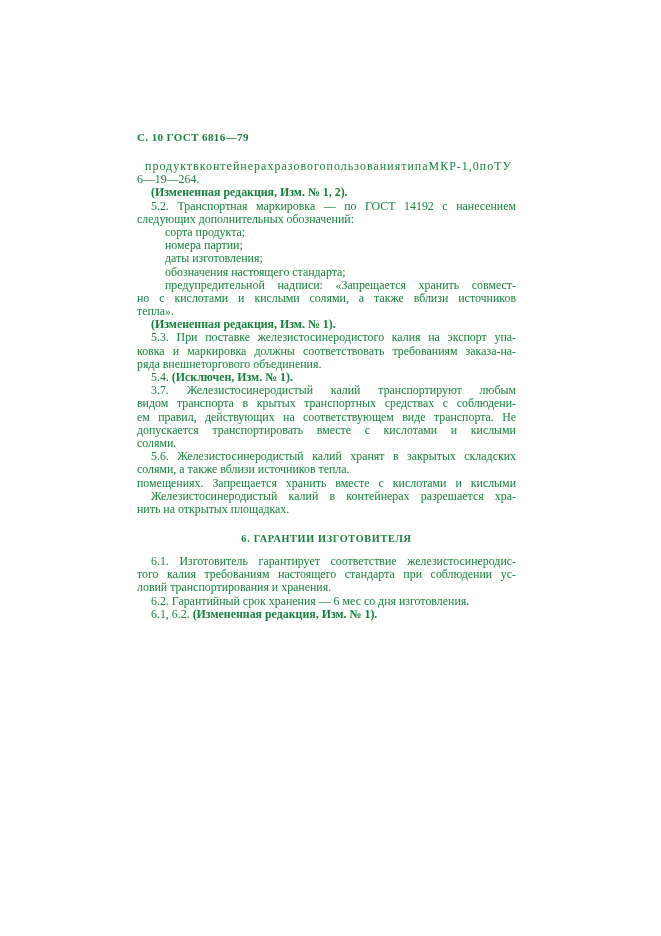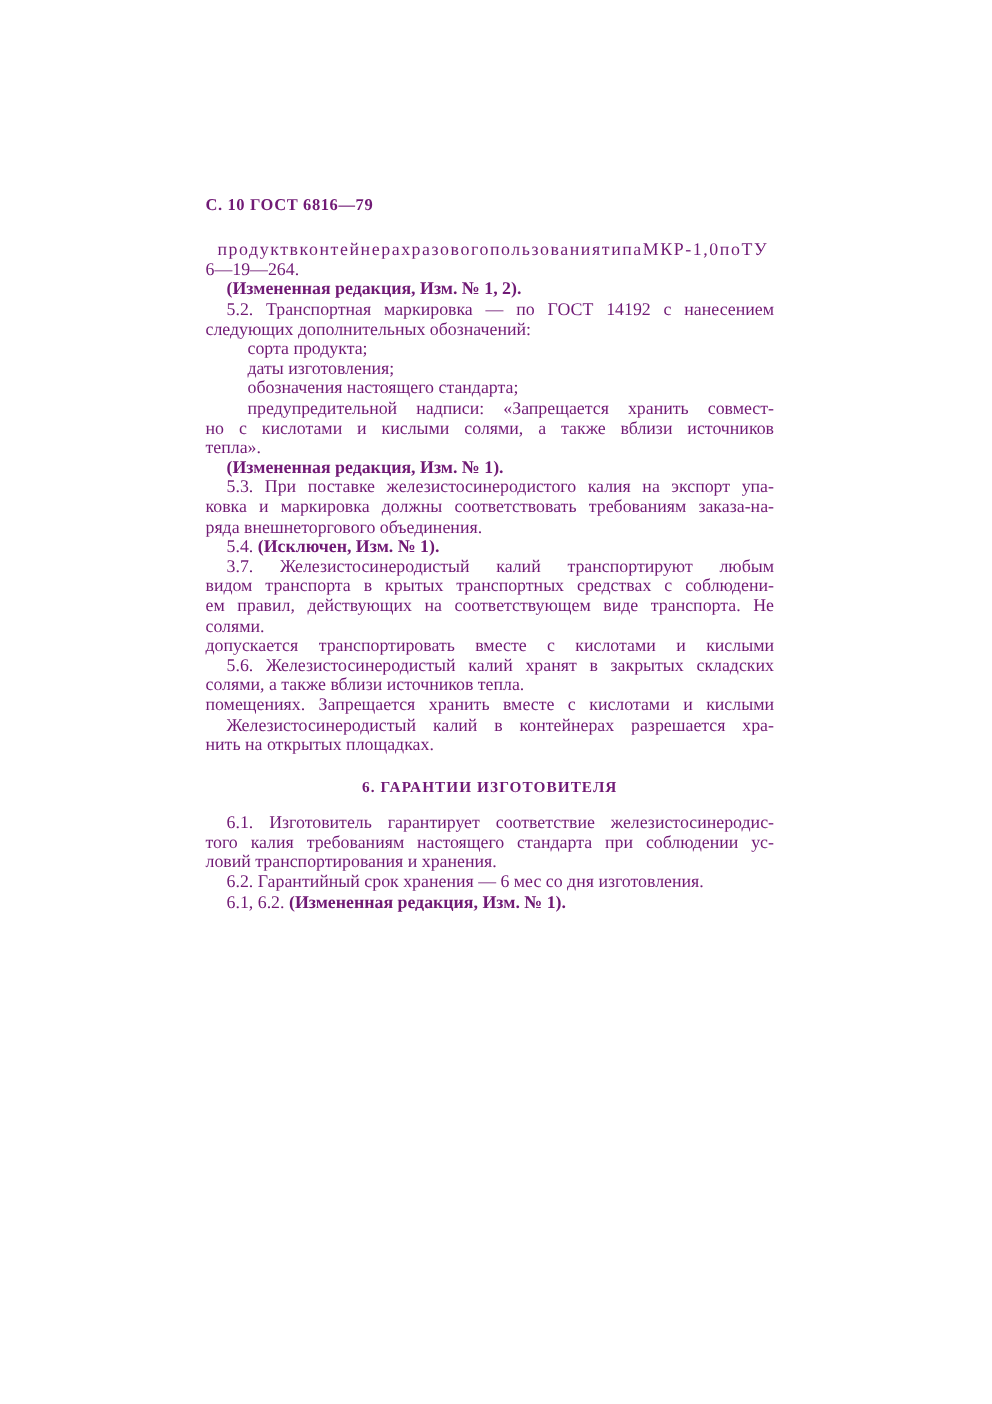--- a/index.html
+++ b/index.html
@@ -6,21 +6,21 @@
     margin: 0;
     padding: 0;
     background: #ffffff;
   }
   .page {
     position: relative;
     width: 661px;
     height: 936px;
     background: #ffffff;
     font-family: "Liberation Serif", serif;
-    color: #701a75;
+    color: #15803d;
     overflow: hidden;
   }
   .content {
     position: absolute;
     left: 137px;
     top: 131px;
     width: 379px;
   }
   .running-header {
     font-size: 11px;
@@ -65,35 +65,36 @@
   <div class="content">
 
     <div class="running-header">С. 10 ГОСТ 6816—79</div>
 
     <div class="ln spread">продуктвконтейнерахразовогопользованиятипаМКР-1,0поТУ</div>
     <div class="ln">6—19—264.</div>
     <div class="ln ind-p bold">(Измененная редакция, Изм. № 1, 2).</div>
     <div class="ln ind-p just">5.2. Транспортная маркировка — по ГОСТ 14192 с нанесением</div>
     <div class="ln">следующих дополнительных обозначений:</div>
     <div class="ln ind-l">сорта продукта;</div>
+    <div class="ln ind-l">номера партии;</div>
     <div class="ln ind-l">даты изготовления;</div>
     <div class="ln ind-l">обозначения настоящего стандарта;</div>
     <div class="ln ind-l just">предупредительной надписи: «Запрещается хранить совмест-</div>
     <div class="ln just">но с кислотами и кислыми солями, а также вблизи источников</div>
     <div class="ln">тепла».</div>
     <div class="ln ind-p bold">(Измененная редакция, Изм. № 1).</div>
     <div class="ln ind-p just">5.3. При поставке железистосинеродистого калия на экспорт упа-</div>
     <div class="ln just">ковка и маркировка должны соответствовать требованиям заказа-на-</div>
     <div class="ln">ряда внешнеторгового объединения.</div>
     <div class="ln ind-p"><span>5.4. </span><span class="bold">(Исключен, Изм. № 1).</span></div>
     <div class="ln ind-p just">3.7. Железистосинеродистый калий транспортируют любым</div>
     <div class="ln just">видом транспорта в крытых транспортных средствах с соблюдени-</div>
     <div class="ln just">ем правил, действующих на соответствующем виде транспорта. Не</div>
+    <div class="ln just">допускается транспортировать вместе с кислотами и кислыми</div>
     <div class="ln">солями.</div>
-    <div class="ln just">допускается транспортировать вместе с кислотами и кислыми</div>
     <div class="ln ind-p just">5.6. Железистосинеродистый калий хранят в закрытых складских</div>
     <div class="ln">солями, а также вблизи источников тепла.</div>
     <div class="ln just">помещениях. Запрещается хранить вместе с кислотами и кислыми</div>
     <div class="ln ind-p just">Железистосинеродистый калий в контейнерах разрешается хра-</div>
     <div class="ln">нить на открытых площадках.</div>
 
     <div class="section-heading">6. ГАРАНТИИ ИЗГОТОВИТЕЛЯ</div>
 
     <div class="ln ind-p just">6.1. Изготовитель гарантирует соответствие железистосинеродис-</div>
     <div class="ln just">того калия требованиям настоящего стандарта при соблюдении ус-</div>

